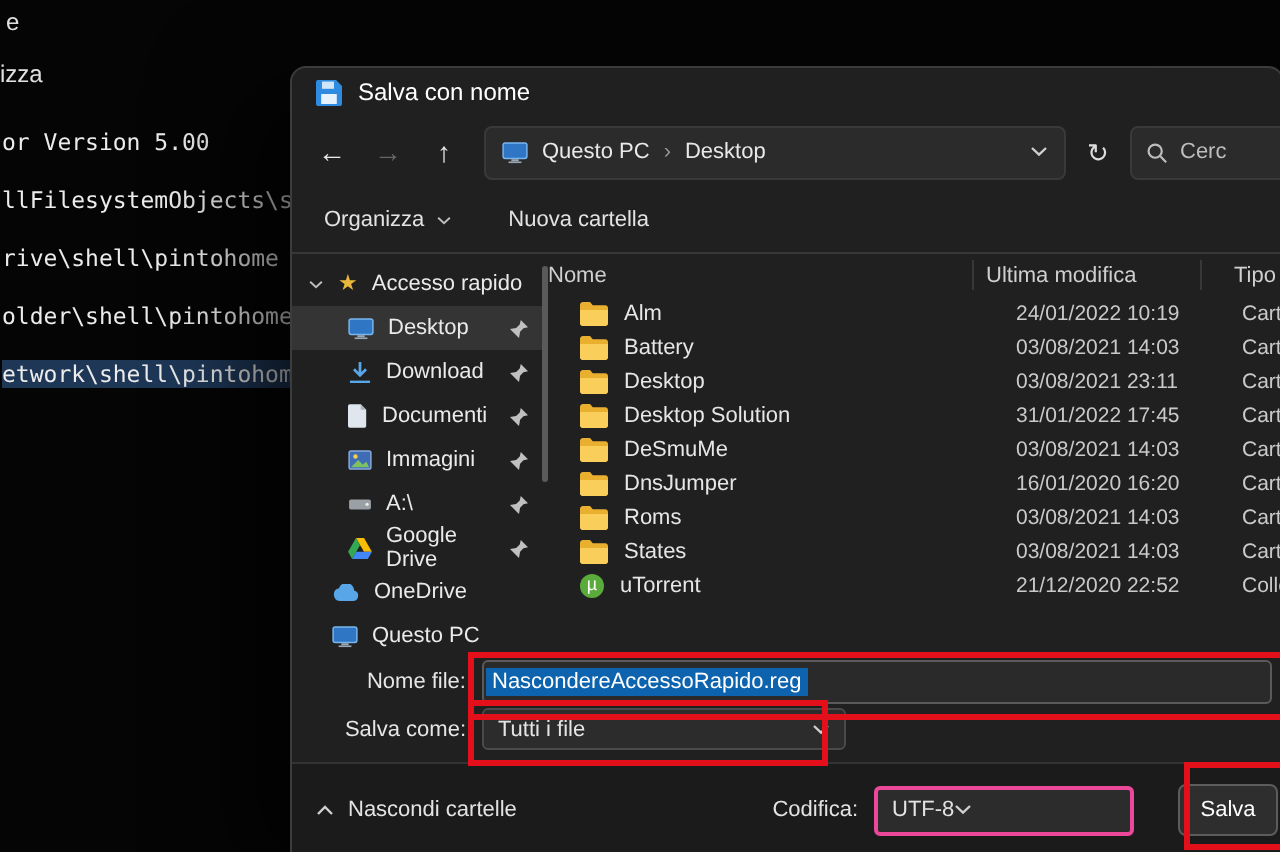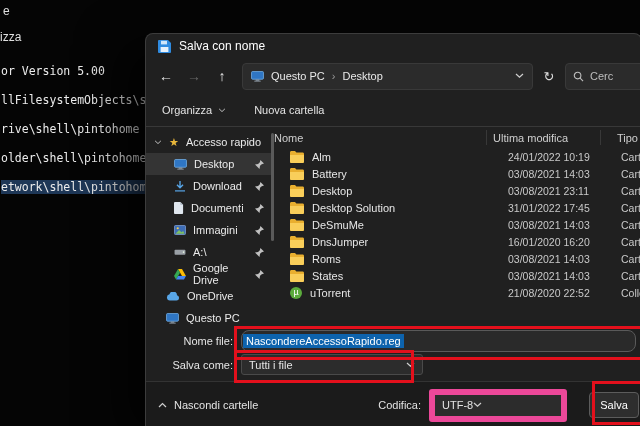--- a/index.html
+++ b/index.html
@@ -39,27 +39,27 @@
   .ch-date{width:107px;border-left:1px solid #383838;padding-left:6px;height:15px;display:flex;align-items:center;}
   .ch-type{border-left:1px solid #383838;padding-left:16px;height:15px;display:flex;align-items:center;flex:1;}
   .frow{height:17px;display:flex;align-items:center;font-size:11px;color:#e6e6e6;}
   .fc-name{width:212px;padding-left:16px;display:flex;align-items:center;gap:8px;white-space:nowrap;overflow:hidden;}
   .fc-date{width:107px;color:#c9c9c9;font-size:10.5px;padding-left:6px;white-space:nowrap;}
   .fc-type{flex:1;color:#c9c9c9;font-size:10.5px;padding-left:6px;white-space:nowrap;overflow:hidden;}
   .utic{width:12px;height:12px;border-radius:50%;background:#5bab3c;color:#fff;font-size:9px;display:flex;align-items:center;justify-content:center;flex:none;}
   .fields{position:absolute;left:0;right:0;top:293px;height:50px;font-size:11px;color:#e5e5e5;}
   .frm-row{position:absolute;left:0;right:0;display:flex;align-items:center;}
   .frm-label{width:87px;text-align:right;flex:none;}
-  .fninput{margin-left:8px;flex:1;height:20px;margin-right:5px;background:#2a2a2a;border:1px solid #5a5a5a;border-radius:8px;display:flex;align-items:center;padding:0 1px;overflow:hidden;}
+  .fninput{margin-left:8px;flex:1;height:20px;margin-right:5px;background:#2a2a2a;border:1px solid #5a5a5a;border-radius:3px;display:flex;align-items:center;padding:0 1px;overflow:hidden;}
   .fninput .selval{background:#0d63ad;color:#fff;padding:1px 3px;white-space:nowrap;}
   .ftselect{margin-left:8px;width:166px;height:19px;background:#2c2c2c;border:1px solid #4a4a4a;border-radius:3px;display:flex;align-items:center;justify-content:space-between;padding:0 7px;}
   .footer{position:absolute;left:0;right:0;top:347px;height:46px;background:#1b1b1b;border-top:1px solid #333;display:flex;align-items:center;padding:0 12px;font-size:11px;color:#e3e3e3;}
   .hidefold{display:flex;align-items:center;gap:7px;}
   .encgrp{margin-left:auto;display:flex;align-items:center;gap:8px;}
-  .encsel{width:112px;height:21px;background:#2c2c2c;border:6px solid #ec4899;border-radius:3px;display:flex;align-items:center;padding:0 7px;}
+  .encsel{width:112px;height:21px;background:#2c2c2c;border:2px solid #ec4899;border-radius:3px;display:flex;align-items:center;padding:0 7px;}
   .savebtn{margin-left:14px;margin-right:-10px;width:48px;height:24px;background:#2e2e2e;border:1px solid #5c5c5c;border-radius:4px;color:#fff;font-size:11px;display:flex;align-items:center;justify-content:center;flex:none;}
   .redbox{position:absolute;border:3px solid #e3101c;pointer-events:none;z-index:40;}
   .glyph{line-height:1;}
   svg{flex:none;display:block;}
 </style>
 </head>
 <body>
 
 <div class="canvas">
 
@@ -327,21 +327,21 @@
           <div class="fc-date">03/08/2021 14:03</div>
           <div class="fc-type">Cart</div>
         </div>
         <div class="frow">
           <div class="fc-name">
             <span class="utic">
                 <span class="glyph">µ</span>
               </span>
             <span>uTorrent</span>
           </div>
-          <div class="fc-date">21/08/2020 22:52</div>
+          <div class="fc-date">21/12/2020 22:52</div>
           <div class="fc-type">Colle</div>
         </div>
       </div>
     </div>
 
     <div class="fields">
       <div class="frm-row" style="top:3px;">
         <div class="frm-label">Nome file:</div>
         <div class="fninput">
           <span class="selval">NascondereAccessoRapido.reg</span>

